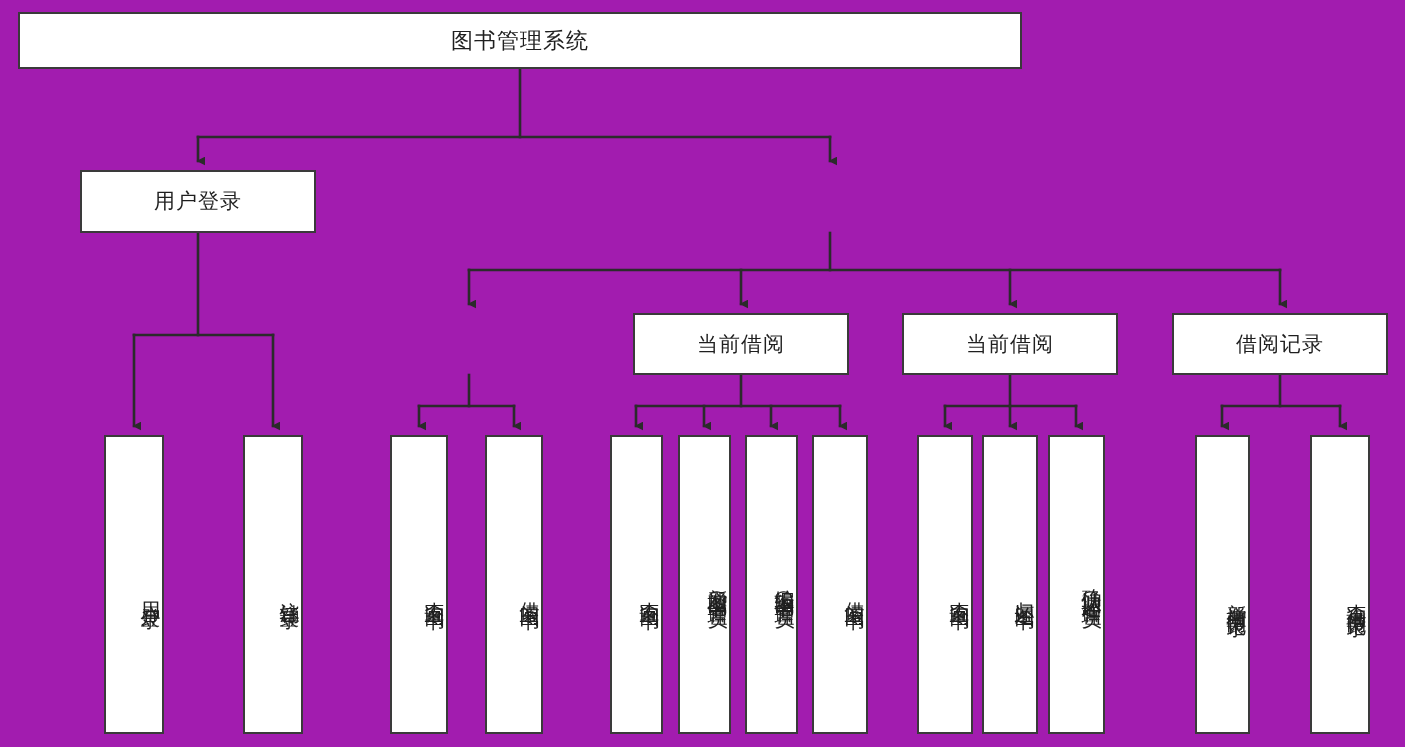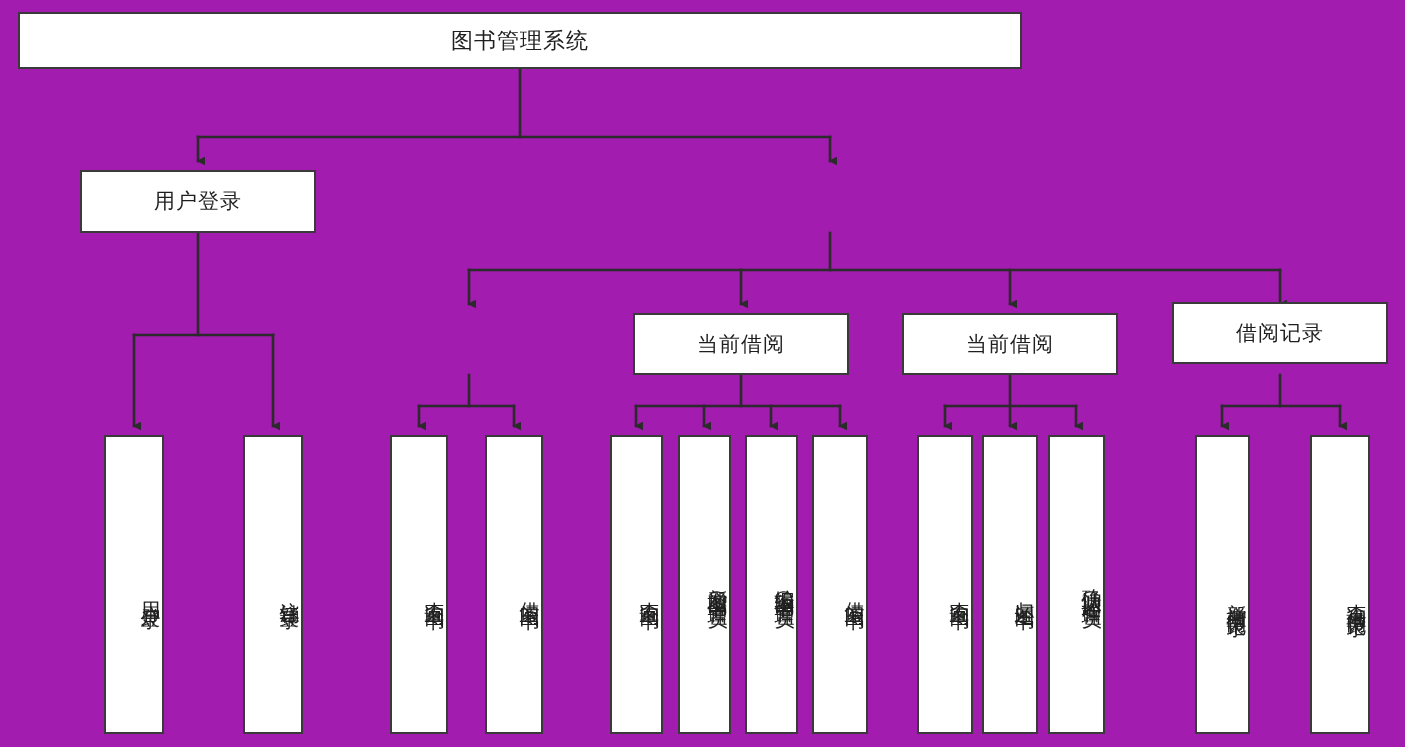--- a/index.html
+++ b/index.html
@@ -133,21 +133,21 @@
   <div class="node horizontal" style="left:80px; top:170px; width:236px; height:63px;">
     <span class="label">用户登录</span>
   </div>
 
   <div class="node horizontal" style="left:633px; top:313px; width:216px; height:62px;">
     <span class="label">当前借阅</span>
   </div>
   <div class="node horizontal" style="left:902px; top:313px; width:216px; height:62px;">
     <span class="label">当前借阅</span>
   </div>
-  <div class="node horizontal" style="left:1172px; top:302px; width:216px; height:62px;">
+  <div class="node horizontal" style="left:1172px; top:313px; width:216px; height:62px;">
     <span class="label">借阅记录</span>
   </div>
 
   <div class="node vertical" style="left:104px; top:435px; width:60px; height:299px;">
     <span class="label">用户登录</span>
   </div>
   <div class="node vertical" style="left:243px; top:435px; width:60px; height:299px;">
     <span class="label">注销登录</span>
   </div>
   <div class="node vertical" style="left:390px; top:435px; width:58px; height:299px;">

